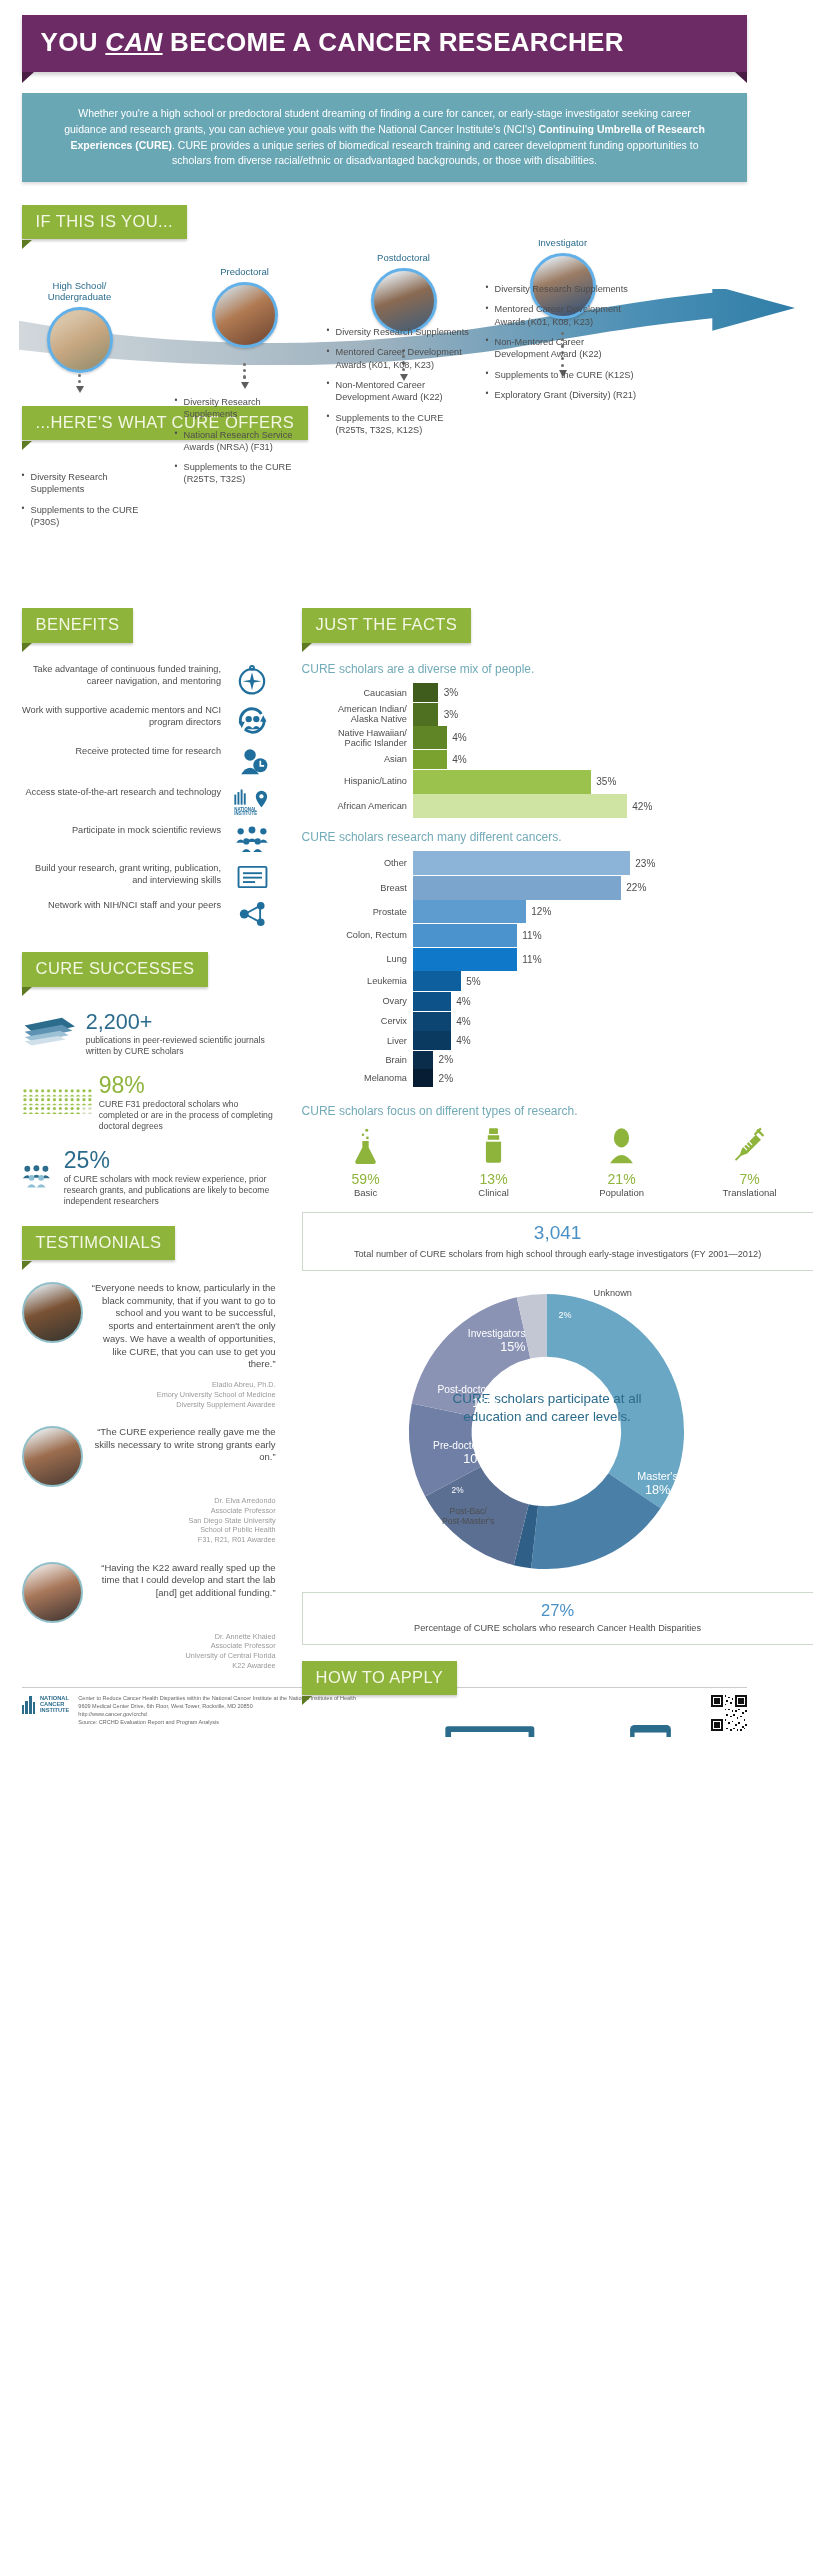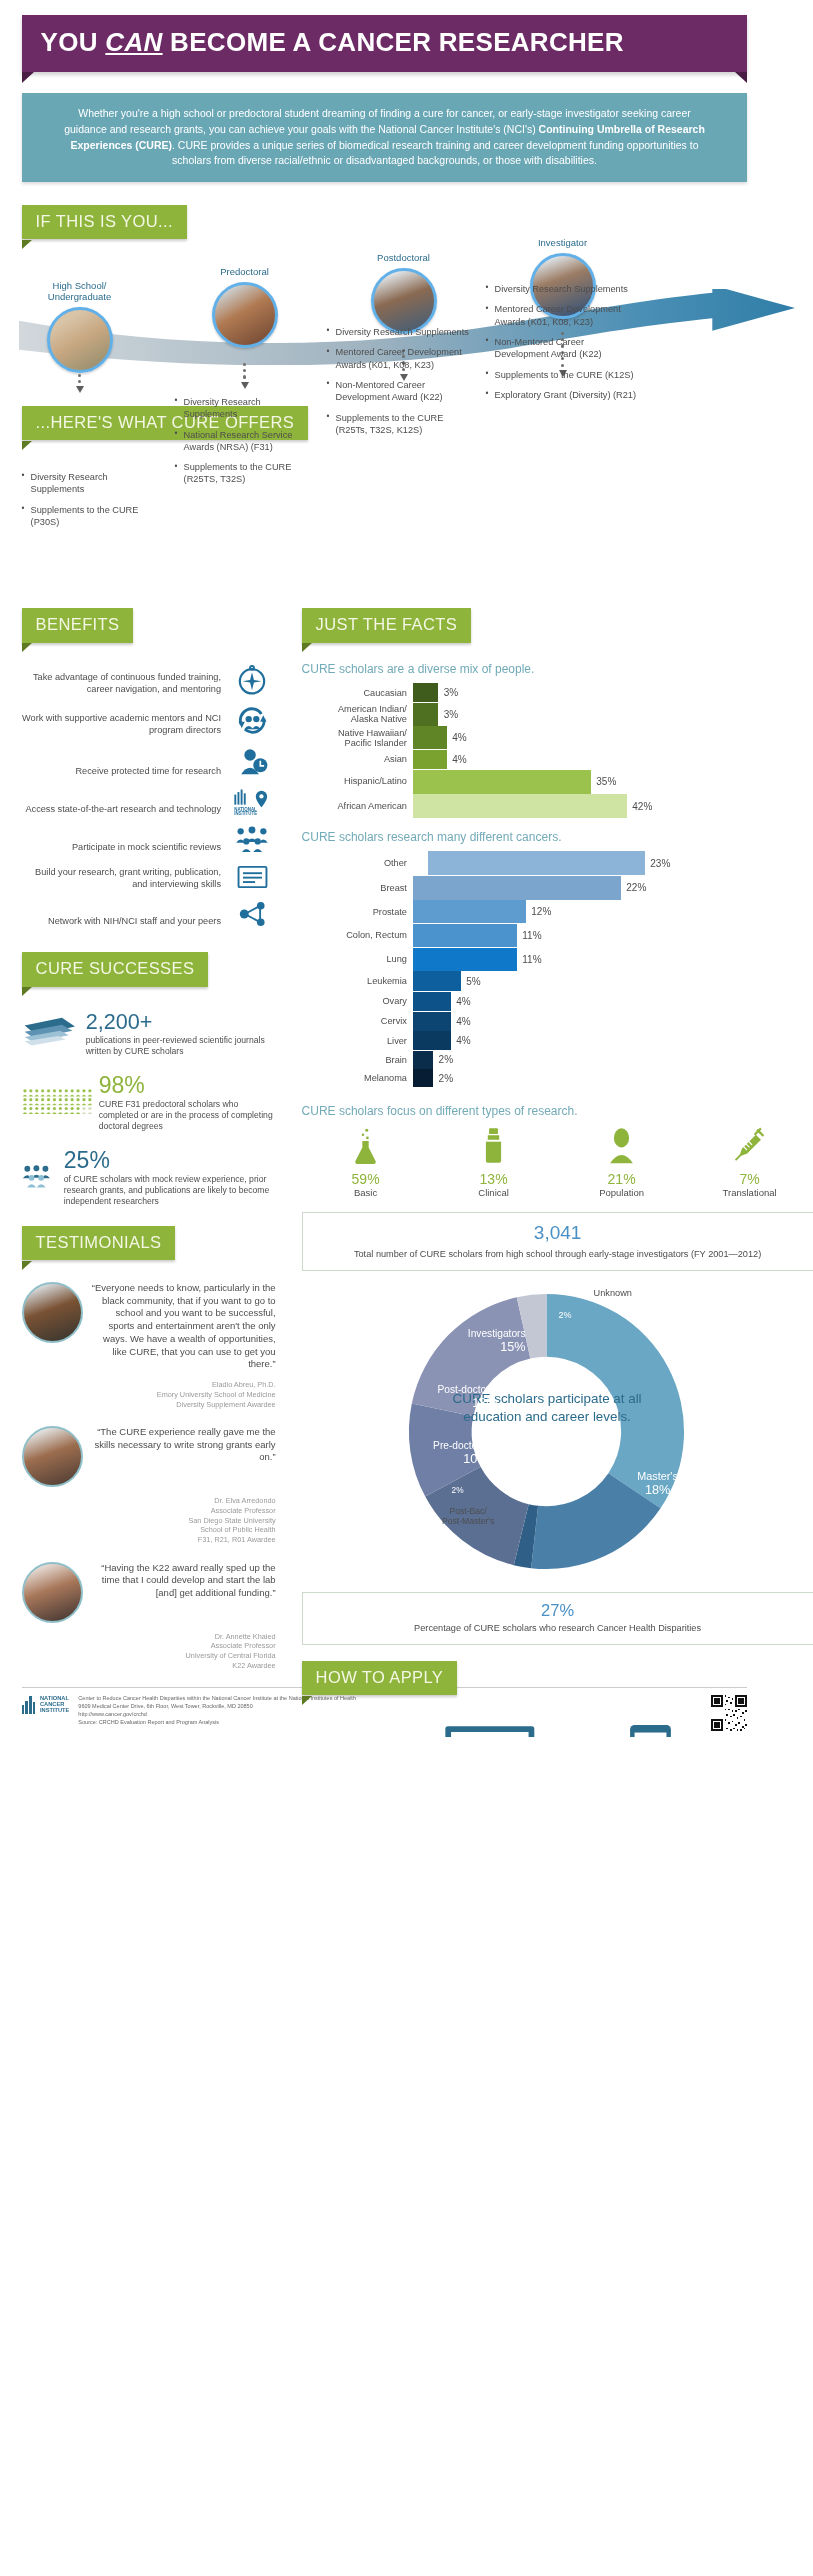--- a/index.html
+++ b/index.html
@@ -77,21 +77,21 @@
 
   
   .offers { position:relative; margin-top:2.5px; min-height:159px; }
   .offers ul { list-style:none; position:absolute; }
   .offers li { font-size:9.2px; line-height:1.32; margin-bottom:8.3px;
     padding-left:9px; position:relative; color:#4d4d4d; }
   .offers li:before{content:"•"; position:absolute; left:0; top:-0.6px; font-size:8.3px;}
 
   
   .benefits { position:relative; }
-  .bnf-row { display:flex; align-items:flex-end; margin-bottom:9px; }
+  .bnf-row { display:flex; align-items:flex-start; margin-bottom:9px; }
   .bnf-ico { width:47px; flex:0 0 47px; display:flex; justify-content:center; }
   .bnf-txt { flex:1; text-align:right; font-size:9.2px; line-height:1.3;
     padding-right:7.6px; color:#4d4d4d; }
 
   
   .facts { position:absolute; left:280px; top:0; width:512px; }
   .chart-title { color:#72aab8; font-size:12px; margin:10.2px 0 7.6px 0; }
   .hbar-row { display:flex; align-items:center; margin-bottom:0.6px; }
   .hbar-lbl { width:111px; text-align:right; padding-right:5.7px;
     font-size:9.2px; line-height:1.12; color:#4d4d4d; }
@@ -414,21 +414,21 @@
           <div class="hbar-wrap">
               <div class="hbar-bar" style="width:214px;height:24px;background:#cfe3a3;"></div>
               <div class="hbar-val">42%</div>
             </div>
         </div>
       </div>
 
       
       <div class="chart-title" style="margin-top:11.4px;">CURE scholars research many different cancers.</div>
       <div>
-        <div class="hbar-row" style="height:24px;gap:15px;">
+        <div class="hbar-row" style="height:24px;">
             <div class="hbar-lbl">Other</div>
             <div class="hbar-wrap">
               <div class="hbar-bar" style="width:217px;height:24px;background:#8cb4d8;"></div>
               <div class="hbar-val">23%</div>
             </div>
           </div>
         <div class="hbar-row" style="height:24px;">
             <div class="hbar-lbl">Breast</div>
             <div class="hbar-wrap">
               <div class="hbar-bar" style="width:208px;height:24px;background:#7ca5cd;"></div>

